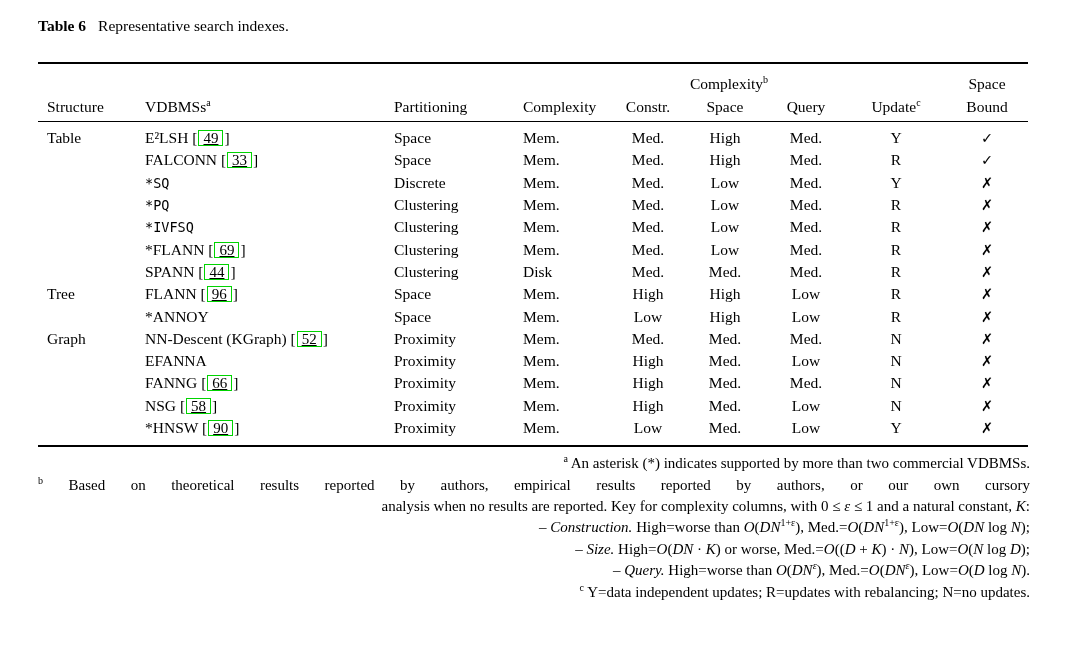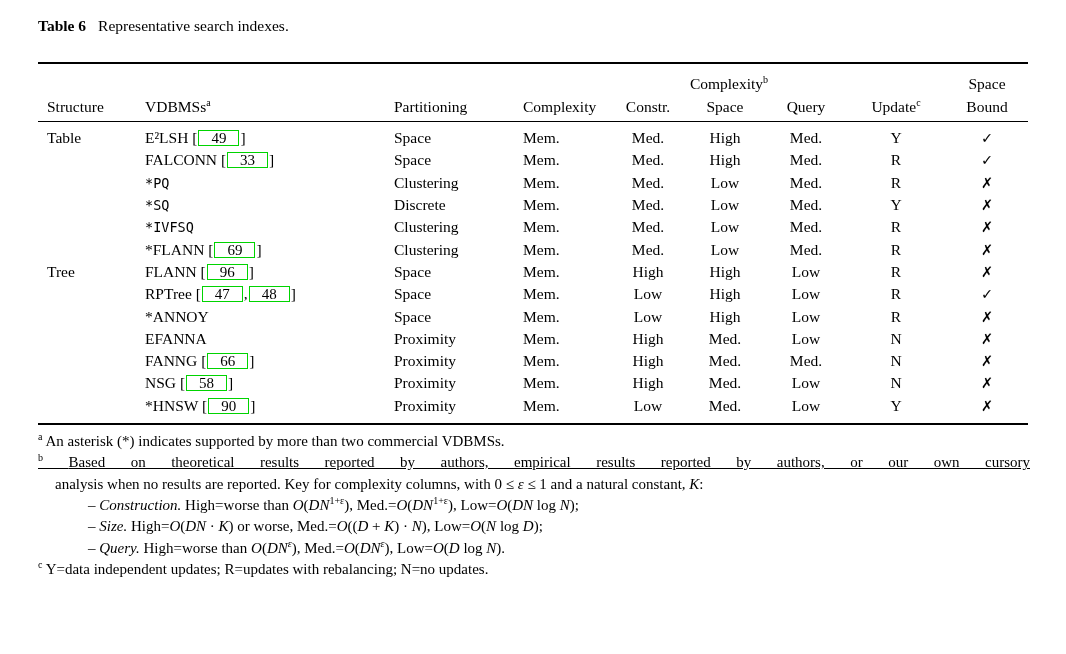--- a/index.html
+++ b/index.html
@@ -14,28 +14,28 @@
   th{font-weight:normal;vertical-align:bottom;padding:0;}
   tr.h1 th{padding-top:8px;height:21px;}
   tr.h2 th{height:23px;padding-bottom:5px;}
   td{padding:0;height:22.3px;vertical-align:middle;}
   tbody tr:first-child td{padding-top:5px;margin-top:36px;}
   tbody tr:last-child td{padding-bottom:6px;}
   .l{text-align:left;padding-left:9px;}
   .c{text-align:center;}
   sup{font-size:10px;line-height:0;}
   .mono{font-family:"DejaVu Sans Mono","Liberation Mono",monospace;font-size:13.5px;}
-  .cite{display:inline-block;border:1.5px solid #00d400;padding:0 12px;line-height:14px;
-        margin:0 1px;font-size:15px;}
+  .cite{display:inline-block;border:1.5px solid #00d400;padding:0 4px;line-height:14px;
+        margin:0 1px;font-size:15px;text-decoration:underline;}
   .mark{font-family:"DejaVu Sans",sans-serif;font-weight:600;font-size:14.5px;}
   .footnotes{margin:6px 0 0 38px;width:992px;font-size:15px;line-height:21.4px;}
-  .fn-line{padding-left:17px;}
+  .fn-line{padding-left:17px;text-align:right;}
   .fn-first{text-indent:-17px;}
   .fn-indent{padding-left:50px;}
-  .fn-justify{text-align:justify;text-align-last:justify;text-decoration:underline;}
+  .fn-justify{text-align:justify;text-align-last:justify;}
   .fn-marker{font-size:10px;}
   .it{font-style:italic;}
 </style>
 </head>
 <body>
 
 <div class="page">
 
   <div class="caption">
     <span class="cap-label">Table 6</span><span>Representative search indexes.</span>
@@ -90,93 +90,104 @@
           <td class="l">Space</td>
           <td class="l">Mem.</td>
           <td class="c">Med.</td>
           <td class="c">High</td>
           <td class="c">Med.</td>
           <td class="c">R</td>
           <td class="c"><span class="mark">✓</span></td>
         </tr>
         <tr>
           <td class="l"></td>
-          <td class="l"><span class="mono">*PQ</span></td>
-          <td class="l">Clustering</td>
-          <td class="l">Mem.</td>
-          <td class="c">Med.</td>
-          <td class="c">Low</td>
-          <td class="c">Med.</td>
-          <td class="c">R</td>
-          <td class="c"><span class="mark">✗</span></td>
-        </tr>
-        <tr>
-          <td class="l"></td>
           <td class="l"><span class="mono">*SQ</span></td>
           <td class="l">Discrete</td>
           <td class="l">Mem.</td>
           <td class="c">Med.</td>
           <td class="c">Low</td>
           <td class="c">Med.</td>
           <td class="c">Y</td>
           <td class="c"><span class="mark">✗</span></td>
         </tr>
         <tr>
           <td class="l"></td>
+          <td class="l"><span class="mono">*PQ</span></td>
+          <td class="l">Clustering</td>
+          <td class="l">Mem.</td>
+          <td class="c">Med.</td>
+          <td class="c">Low</td>
+          <td class="c">Med.</td>
+          <td class="c">R</td>
+          <td class="c"><span class="mark">✗</span></td>
+        </tr>
+        <tr>
+          <td class="l"></td>
           <td class="l"><span class="mono">*IVFSQ</span></td>
           <td class="l">Clustering</td>
           <td class="l">Mem.</td>
           <td class="c">Med.</td>
           <td class="c">Low</td>
           <td class="c">Med.</td>
           <td class="c">R</td>
           <td class="c"><span class="mark">✗</span></td>
         </tr>
         <tr>
           <td class="l"></td>
           <td class="l"><span class="">*FLANN</span> [<span class="cite">69</span>]</td>
           <td class="l">Clustering</td>
           <td class="l">Mem.</td>
           <td class="c">Med.</td>
           <td class="c">Low</td>
+          <td class="c">Med.</td>
+          <td class="c">R</td>
+          <td class="c"><span class="mark">✗</span></td>
+        </tr>
+        <tr>
+          <td class="l"></td>
+          <td class="l"><span class="">SPANN</span> [<span class="cite">44</span>]</td>
+          <td class="l">Clustering</td>
+          <td class="l">Disk</td>
+          <td class="c">Med.</td>
+          <td class="c">Med.</td>
           <td class="c">Med.</td>
           <td class="c">R</td>
           <td class="c"><span class="mark">✗</span></td>
         </tr>
         <tr>
           <td class="l">Tree</td>
           <td class="l"><span class="">FLANN</span> [<span class="cite">96</span>]</td>
           <td class="l">Space</td>
           <td class="l">Mem.</td>
           <td class="c">High</td>
           <td class="c">High</td>
           <td class="c">Low</td>
           <td class="c">R</td>
           <td class="c"><span class="mark">✗</span></td>
         </tr>
         <tr>
           <td class="l"></td>
-          <td class="l"><span class="">RPTree</span> [<span class="cite">47</span>,<span class="cite">48</span>]</td>
-          <td class="l">Space</td>
-          <td class="l">Mem.</td>
-          <td class="c">Low</td>
-          <td class="c">High</td>
-          <td class="c">Low</td>
-          <td class="c">R</td>
-          <td class="c"><span class="mark">✓</span></td>
-        </tr>
-        <tr>
-          <td class="l"></td>
           <td class="l"><span class="">*ANNOY</span></td>
           <td class="l">Space</td>
           <td class="l">Mem.</td>
           <td class="c">Low</td>
           <td class="c">High</td>
           <td class="c">Low</td>
           <td class="c">R</td>
+          <td class="c"><span class="mark">✗</span></td>
+        </tr>
+        <tr>
+          <td class="l">Graph</td>
+          <td class="l"><span class="">NN-Descent (KGraph)</span> [<span class="cite">52</span>]</td>
+          <td class="l">Proximity</td>
+          <td class="l">Mem.</td>
+          <td class="c">Med.</td>
+          <td class="c">Med.</td>
+          <td class="c">Med.</td>
+          <td class="c">N</td>
           <td class="c"><span class="mark">✗</span></td>
         </tr>
         <tr>
           <td class="l"></td>
           <td class="l"><span class="">EFANNA</span></td>
           <td class="l">Proximity</td>
           <td class="l">Mem.</td>
           <td class="c">High</td>
           <td class="c">Med.</td>
           <td class="c">Low</td>

